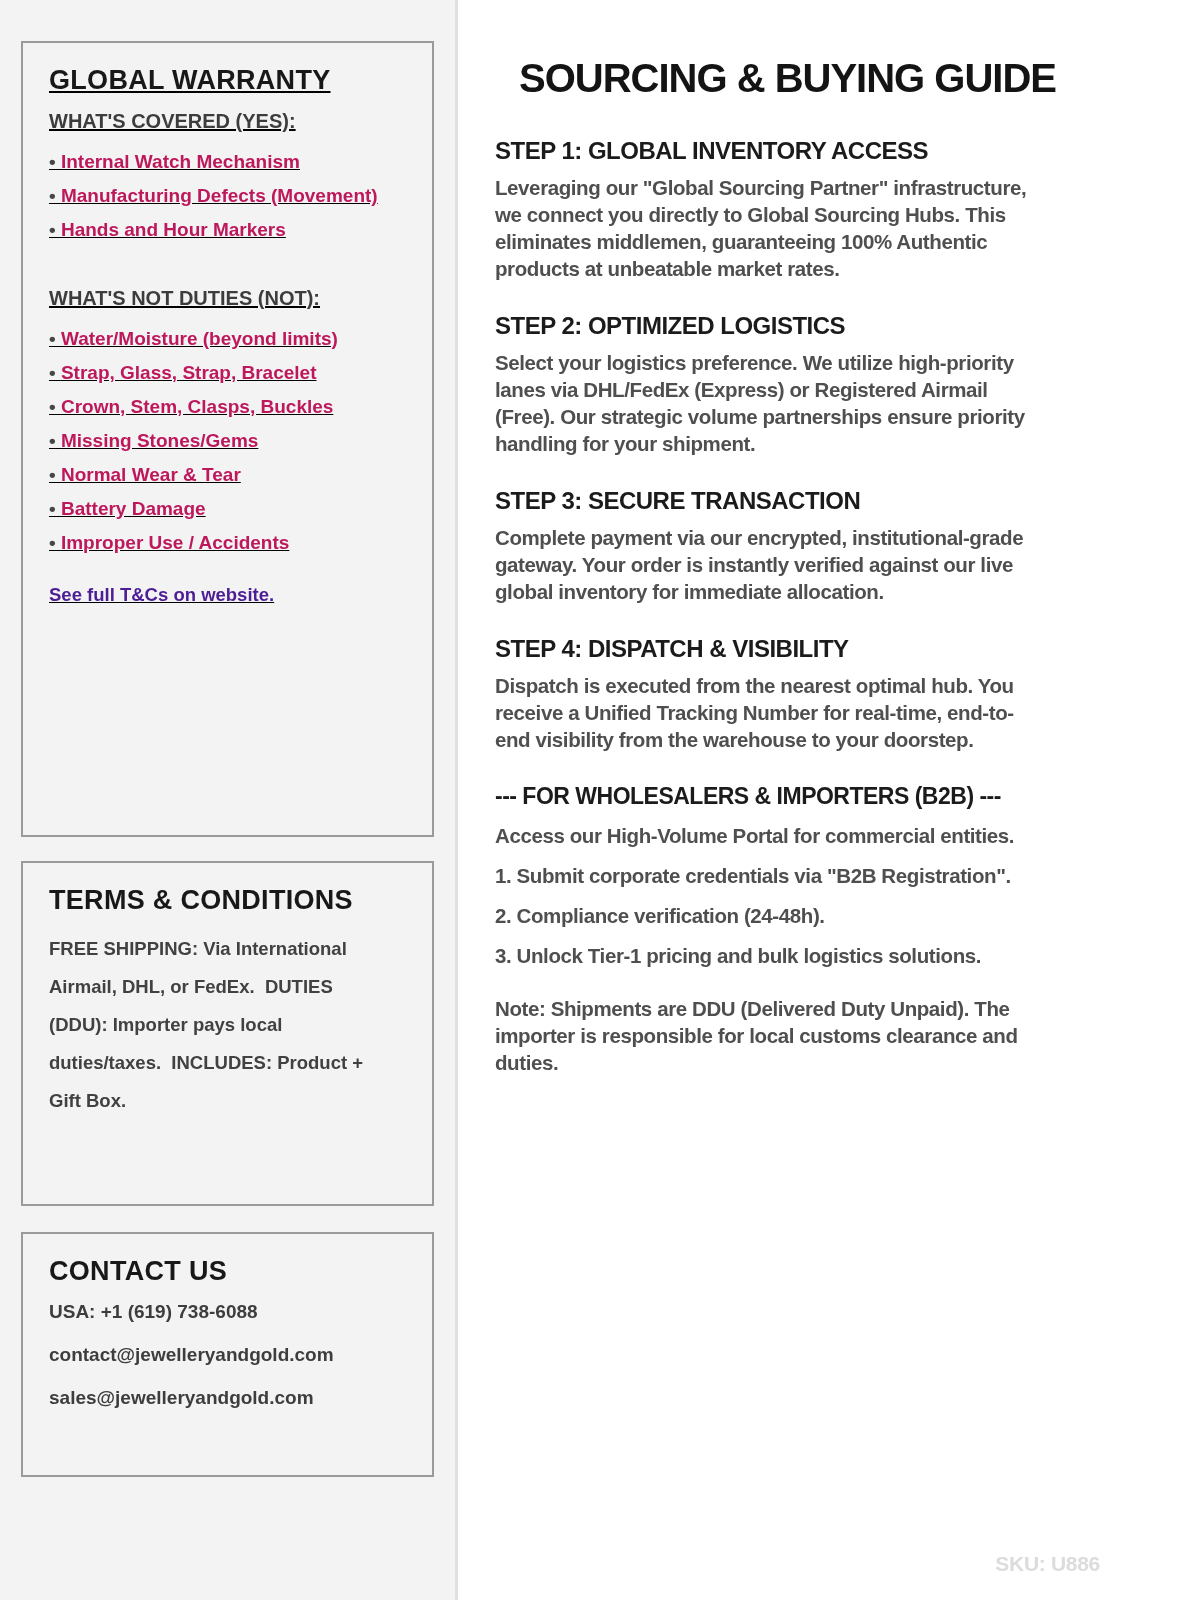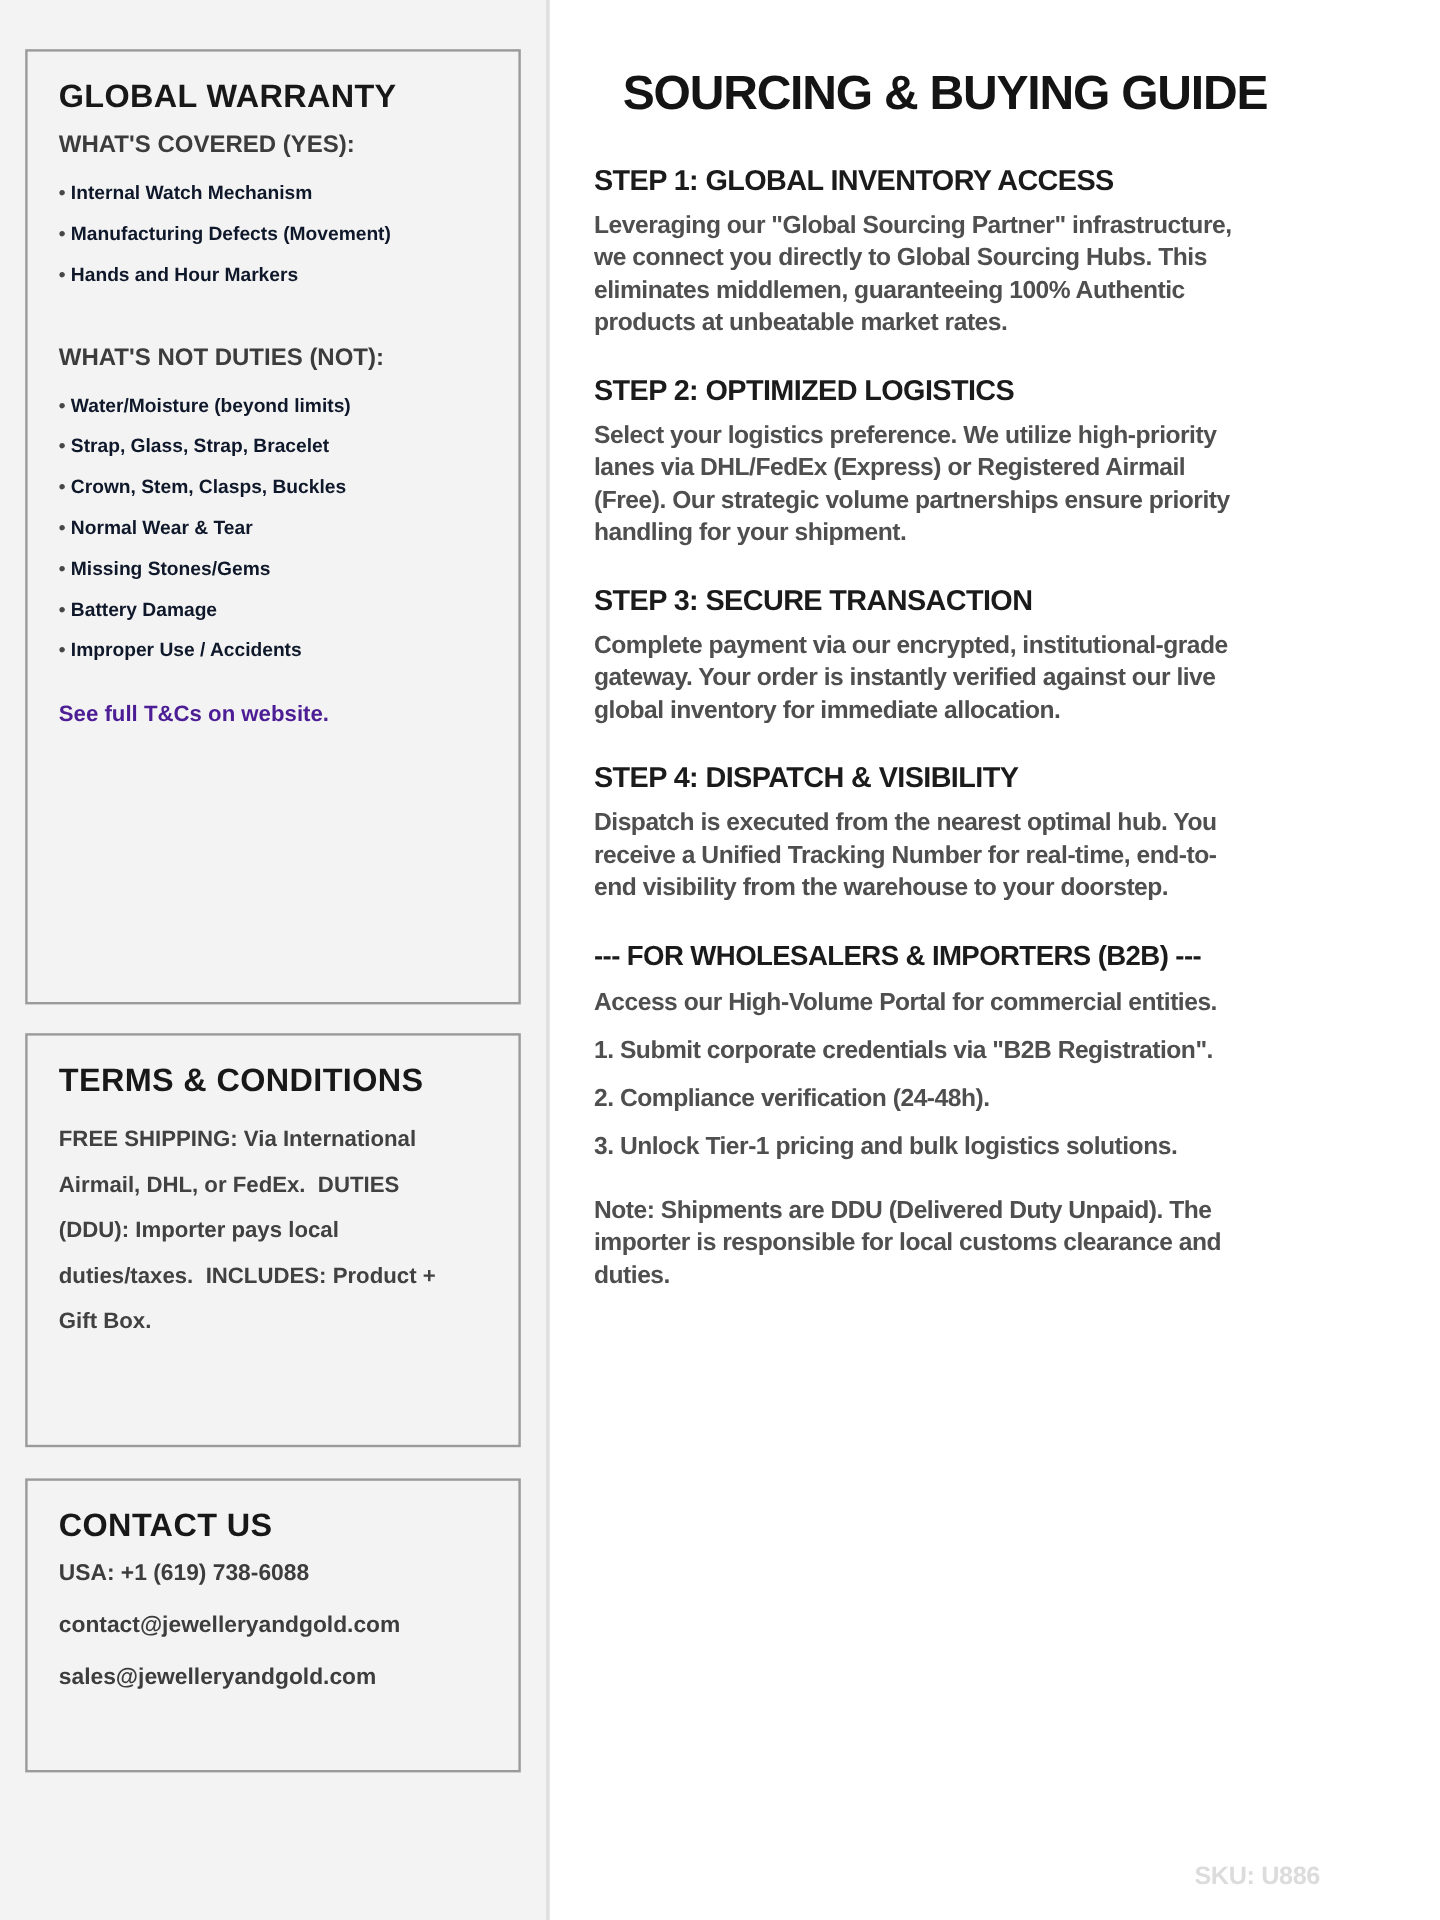--- a/index.html
+++ b/index.html
@@ -21,43 +21,43 @@
     height: 1600px;
     background: #f2f3f2;
     border-right: 3px solid #e0e0e0;
   }
   .side-box {
     margin: 0 21px;
     border: 2px solid #9a9a9a;
     padding: 22px 26px;
     overflow: hidden;
   }
-  .box-warranty { margin-top: 41px; height: 796px; }
+  .box-warranty { margin-top: 41px; height: 796px; text-decoration: underline; }
   .box-terms    { margin-top: 24px; height: 345px; }
   .box-contact  { margin-top: 26px; height: 245px; }
 
   .side-title {
     font-size: 27px;
     font-weight: 700;
     color: #181818;
     letter-spacing: 0.3px;
     margin-bottom: 14px;
   }
   .side-subhead {
     font-size: 20px;
     font-weight: 700;
     color: #3c3c3c;
     margin-bottom: 12px;
   }
   .side-subhead.second { margin-top: 40px; }
   .side-list { list-style: none; }
   .side-list li {
-    font-size: 16px;
-    font-weight: 700;
-    color: #0f172a;
+    font-size: 19px;
+    font-weight: 700;
+    color: #be185d;
     line-height: 22px;
     padding: 6px 0;
   }
   .side-list li::before { content: "\2022\00a0"; color: #474747; }
   .side-footnote {
     margin-top: 24px;
     font-size: 18.5px;
     font-weight: 700;
     color: #4c1d95;
   }
@@ -142,22 +142,22 @@
     <ul class="side-list">
       <li>Internal Watch Mechanism</li>
       <li>Manufacturing Defects (Movement)</li>
       <li>Hands and Hour Markers</li>
     </ul>
     <div class="side-subhead second">WHAT'S NOT DUTIES (NOT):</div>
     <ul class="side-list">
       <li>Water/Moisture (beyond limits)</li>
       <li>Strap, Glass, Strap, Bracelet</li>
       <li>Crown, Stem, Clasps, Buckles</li>
+      <li>Missing Stones/Gems</li>
       <li>Normal Wear &amp; Tear</li>
-      <li>Missing Stones/Gems</li>
       <li>Battery Damage</li>
       <li>Improper Use / Accidents</li>
     </ul>
     <div class="side-footnote">See full T&amp;Cs on website.</div>
   </div>
 
   <div class="side-box box-terms">
     <div class="side-title">TERMS &amp; CONDITIONS</div>
     <div class="terms-body">FREE SHIPPING: Via International Airmail, DHL, or FedEx.  DUTIES (DDU): Importer pays local duties/taxes.  INCLUDES: Product + Gift Box.</div>
   </div>

